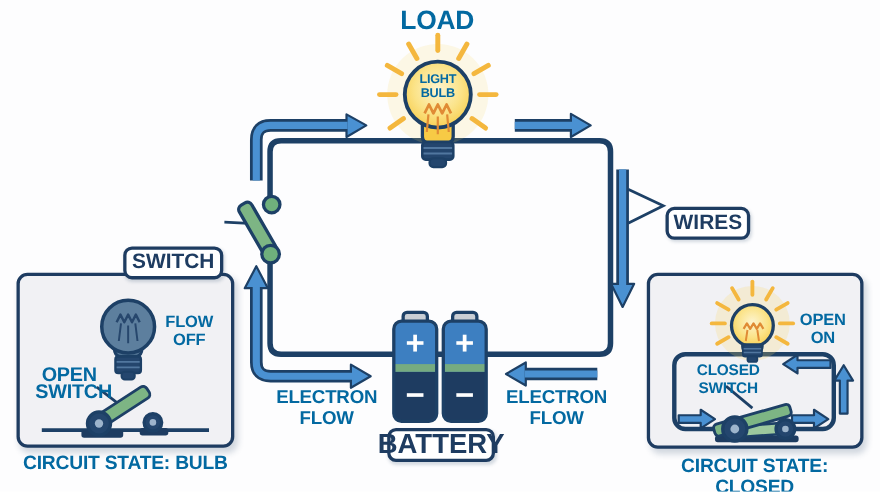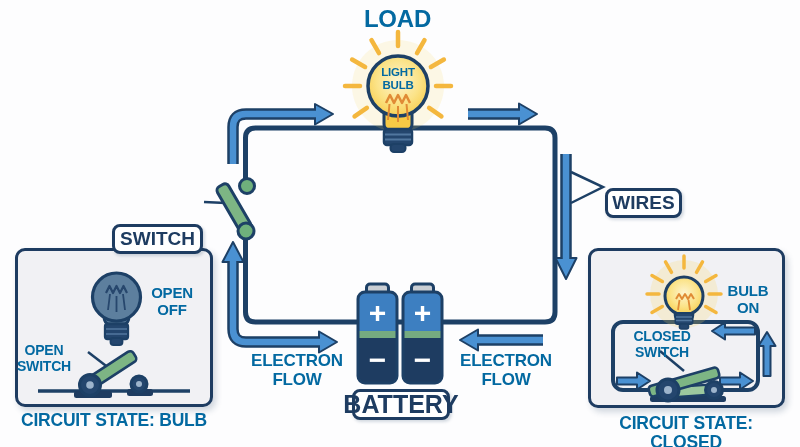--- a/index.html
+++ b/index.html
@@ -195,21 +195,21 @@
 
   <div class="txt center" style="left:247px;top:351px;width:100px;font-size:17px;line-height:19px;">ELECTRON FLOW</div>
 
   <div class="txt center" style="left:456px;top:351px;width:100px;font-size:17px;line-height:19px;">ELECTRON FLOW</div>
 
   <div class="term" style="left:358px;top:297px;width:39px;font-size:30px;line-height:32px;">+</div>
   <div class="term" style="left:403px;top:297px;width:39px;font-size:30px;line-height:32px;">+</div>
   <div class="term" style="left:358px;top:344px;width:39px;font-size:30px;line-height:32px;">−</div>
   <div class="term" style="left:403px;top:344px;width:39px;font-size:30px;line-height:32px;">−</div>
 
-  <div class="txt center" style="left:148px;top:284px;width:48px;font-size:15px;line-height:17px;">OPEN OFF</div>
-  <div class="txt center" style="left:13px;top:333px;width:62px;font-size:14px;line-height:15.5px;margin-top:10px;">OPEN SWITCH</div>
+  <div class="txt center" style="left:148px;top:284px;width:48px;font-size:15px;line-height:17px;">FLOW OFF</div>
+  <div class="txt center" style="left:32px;top:333px;width:62px;font-size:18px;line-height:15.5px;">OPEN SWITCH</div>
   <div class="txt center" style="left:10px;top:411px;width:208px;font-size:17.5px;">CIRCUIT STATE: BULB</div>
 
-  <div class="txt center" style="left:724px;top:282px;width:48px;font-size:15px;line-height:17px;">BULB ON</div>
+  <div class="txt center" style="left:724px;top:282px;width:48px;font-size:15px;line-height:17px;">OPEN ON</div>
   <div class="txt center" style="left:595px;top:329px;width:66px;font-size:14px;line-height:15.5px;margin-left:34px;">CLOSED SWITCH</div>
   <div class="txt center" style="left:584px;top:414px;width:204px;font-size:17.5px;">CIRCUIT STATE: CLOSED</div>
 
 </div>
 
 </body></html>

